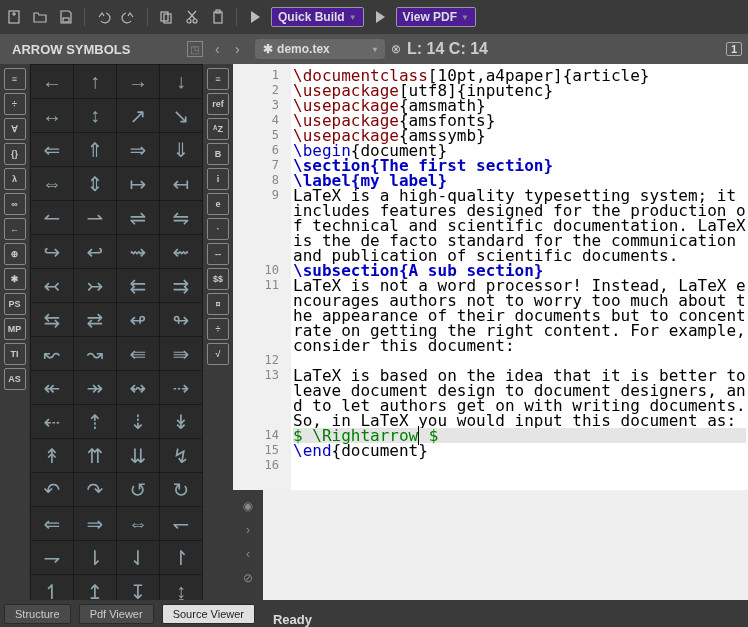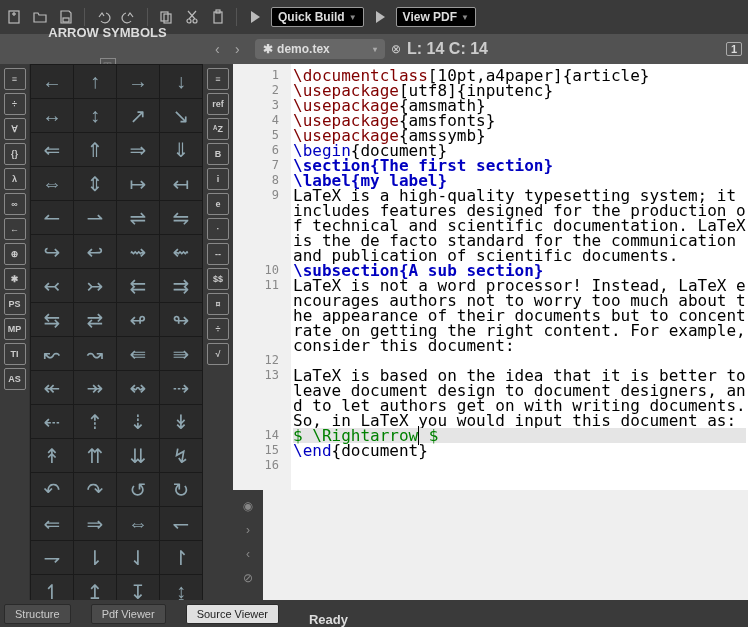--- a/index.html
+++ b/index.html
@@ -36,21 +36,21 @@
   .combo-btn {
     border: 1px solid #999;
     border-radius: 2px;
     padding: 2px 6px;
     color: #ddd;
     font-weight: bold;
     font-size: 12px;
     display: flex;
     align-items: center;
     gap: 4px;
-    background: #000000;
+    background: #4c1d95;
   }
   .combo-btn .dd { font-size: 8px; color: #888; }
   
   .doctab {
     height: 30px;
     background: #525252;
     display: flex;
     align-items: center;
     padding-left: 6px;
     gap: 6px;
@@ -198,21 +198,21 @@
     flex: 1;
     background: #efefef;
   }
   
   .status {
     height: 27px;
     background: #3a3a3a;
     display: flex;
     align-items: center;
     padding: 0 4px;
-    gap: 20px;
+    gap: 8px;
   }
   .sbtn {
     padding: 3px 10px;
     font-size: 11px;
     color: #ccc;
     background: #4a4a4a;
     border: 1px solid #2a2a2a;
     border-radius: 2px;
   }
   .sbtn.active {
@@ -225,21 +225,20 @@
     font-size: 13px;
     font-weight: bold;
     margin-top: 12px;
   }
   .panel-header-left {
      width: 203px;
      display:flex;
      align-items:center;
      padding: 0 6px;
      gap:18px;
-     flex-direction:column;
   }
   .pop-icon {
     width:16px;height:16px;border:1px solid #888;color:#888;font-size:10px;display:flex;align-items:center;justify-content:center;
   }
 </style>
 </head>
 <body>
 
 <div class="topbar">
   <div class="tb-icon">

